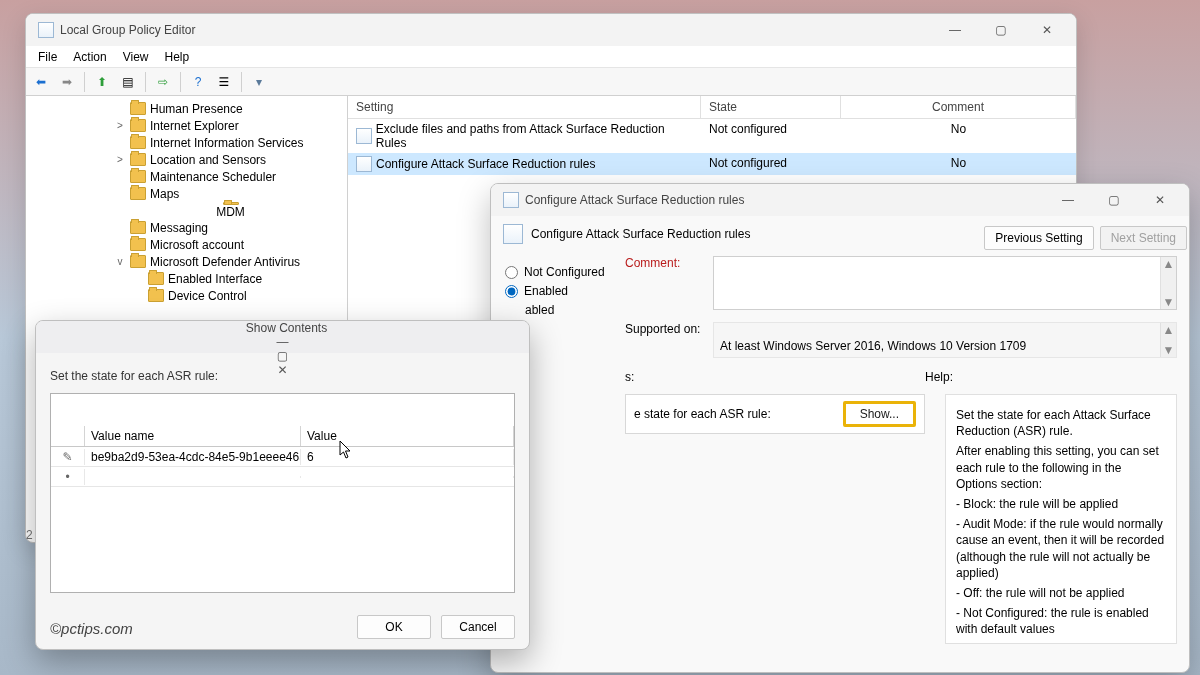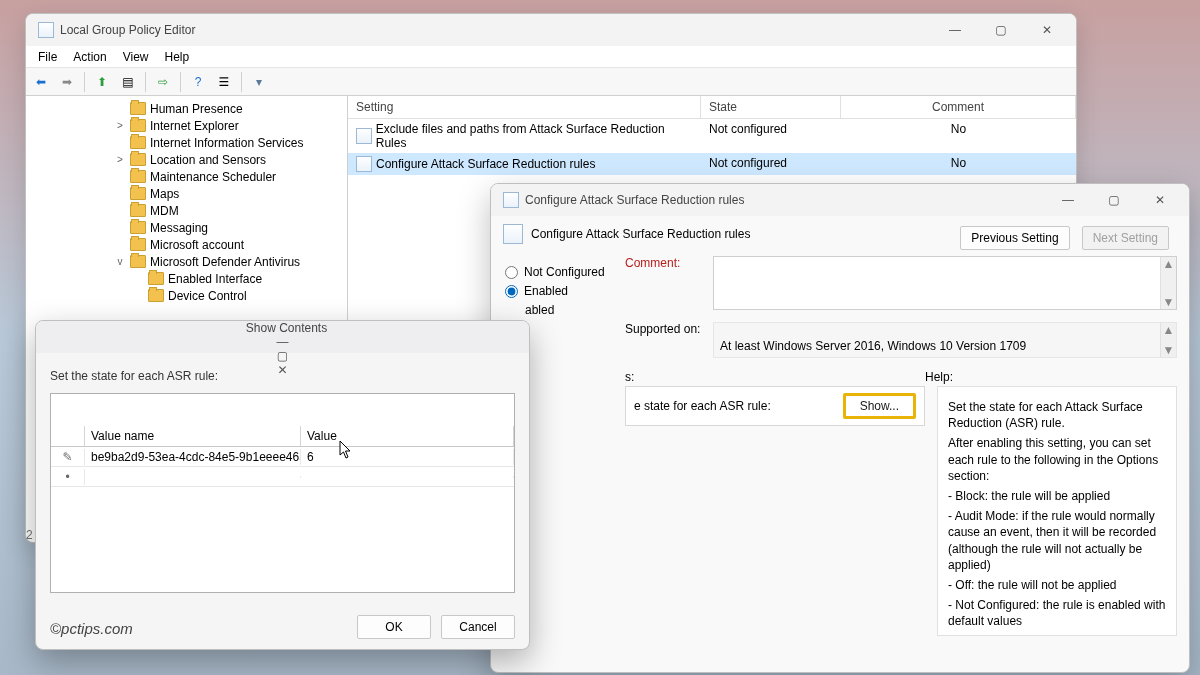--- a/index.html
+++ b/index.html
@@ -30,38 +30,38 @@
 .lh-set{width:353px;} .lh-state{width:140px;} .lh-com{flex:1;text-align:center;}
 .lr-set{width:353px;display:flex;align-items:center;gap:4px;}
 .lr-state{width:140px;} .lr-com{flex:1;text-align:center;}
 .cfgico{width:14px;height:14px;display:inline-block;}
 
 
 .asr{position:absolute;left:490px;top:183px;width:700px;height:490px;background:#f9f9f9;border:1px solid #bfbfbf;border-radius:8px;box-shadow:0 12px 32px rgba(0,0,0,.25);overflow:hidden;}
 .asr .titlebar{background:#f3f3f3;}
 .asr-sub{display:flex;align-items:center;padding:8px 12px;gap:8px;}
 .asr-sub .sub-icon{width:20px;height:20px;}
-.asr-nav{position:absolute;right:20px;top:42px;display:flex;gap:12px;}
+.asr-nav{position:absolute;right:2px;top:42px;display:flex;gap:6px;}
 .btn{padding:4px 10px;border:1px solid #c8c8c8;background:#fdfdfd;border-radius:2px;}
 .btn[disabled]{color:#a0a0a0;background:#f2f2f2;}
 .asr-body{display:flex;padding:0 12px 0 14px;height:calc(100% - 78px);}
 .asr-left{width:120px;padding-top:8px;}
 .radio{display:flex;align-items:center;gap:6px;margin:5px 0;}
 .radio input{accent-color:#0067c0;}
 .asr-mid{flex:1;display:flex;flex-direction:column;}
 .field-row{display:flex;align-items:flex-start;margin:4px 0;}
 .field-row .lab{width:88px;color:#b91c1c;}
 .field-row .box{flex:1;height:54px;border:1px solid #cfcfcf;background:#fff;position:relative;}
 .scroll-stub{position:absolute;right:0;top:0;width:16px;height:100%;background:#f0f0f0;border-left:1px solid #e0e0e0;display:flex;flex-direction:column;justify-content:space-between;align-items:center;color:#888;font-size:9px;}
 .supp{display:flex;margin-top:8px;}
 .supp .lab{width:88px;}
 .supp .val{flex:1;border:1px solid #e6e6e6;background:#f6f6f6;padding:16px 6px;position:relative;height:36px;}
 .opts-head{display:flex;margin-top:12px;}
 .opts-head div:first-child{width:300px;}
-.opts-body{display:flex;margin-top:2px;gap:12px;}
+.opts-body{display:flex;margin-top:10px;gap:20px;}
 .opts-left{width:300px;}
 .opts-left .orow{display:flex;justify-content:space-between;align-items:center;border:1px solid #d8d8d8;padding:6px 8px;background:#fff;}
 .show-btn{padding:3px 14px;border:3px solid #eab308;background:#fff;color:#1a1a1a;border-radius:2px;}
 .help{flex:1;border:1px solid #e0e0e0;background:#fff;padding:8px 10px;height:250px;overflow:hidden;line-height:1.35;}
 .help p{margin:4px 0;}
 
 
 .sc{position:absolute;left:35px;top:320px;width:495px;height:330px;background:#f5f5f5;border:1px solid #bfbfbf;border-radius:8px;box-shadow:0 12px 32px rgba(0,0,0,.3);overflow:hidden;}
 .sc .titlebar{background:#eeeef0;flex-direction:column;}
 .sc-body{padding:10px 14px;}
@@ -147,21 +147,21 @@
         <div class="tree-row" style="padding-left: 88px;">
           <span class="exp"></span>
           <span class="fico folder"></span>
           <span>Maintenance Scheduler</span>
         </div>
         <div class="tree-row" style="padding-left: 88px;">
           <span class="exp"></span>
           <span class="fico folder"></span>
           <span>Maps</span>
         </div>
-        <div class="tree-row" style="padding-left: 88px;">
+        <div class="tree-row" style="padding-left: 88px; flex-direction: column;">
           <span class="exp"></span>
           <span class="fico folder"></span>
           <span>MDM</span>
         </div>
         <div class="tree-row" style="padding-left: 88px;">
           <span class="exp"></span>
           <span class="fico folder"></span>
           <span>Messaging</span>
         </div>
         <div class="tree-row" style="padding-left: 88px;">

